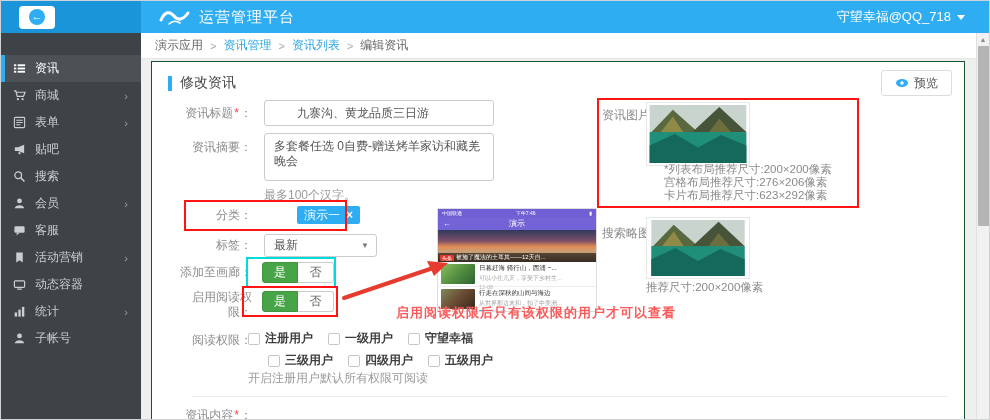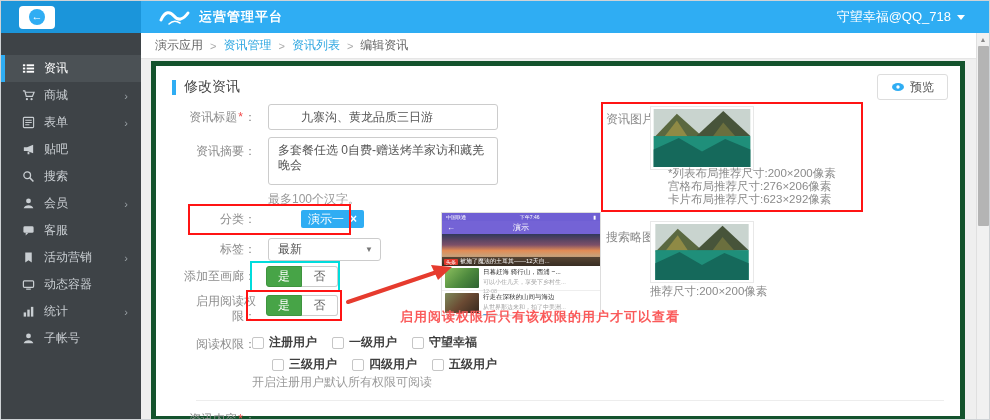--- a/index.html
+++ b/index.html
@@ -7,40 +7,40 @@
   body { font-family:"Liberation Sans","DejaVu Sans",sans-serif; }
   #app { position:relative; width:990px; height:420px; background:#efefef; overflow:hidden; margin:0 auto; border:1px solid #cfd3d6; }
 
   
   .topbar { position:absolute; left:0; top:0; width:990px; height:32px; background:#2fadf3; z-index:30; }
   .topbar-left { position:absolute; left:0; top:0; width:140px; height:32px; background:#1b95da; display:flex; align-items:center; }
   .back-btn { margin-left:18px; width:36px; height:23px; background:#fff; border-radius:4px; display:flex; align-items:center; justify-content:center; cursor:pointer; }
   .back-circle { width:16px; height:16px; border-radius:50%; background:#2fadf3; color:#fff; font-size:11px; line-height:15px; text-align:center; font-weight:bold; }
   .logo-wrap { position:absolute; left:158px; top:0; height:32px; display:flex; align-items:center; color:#fff; }
   .logo-swoosh { margin-right:6px; }
-  .topbar-title { font-size:13px; font-weight:bold; letter-spacing:1px; color:#fff; }
+  .topbar-title { font-size:15px; font-weight:normal; letter-spacing:1px; color:#fff; }
   .topbar-user { position:absolute; right:26px; top:0; height:32px; display:flex; align-items:center; color:#fff; font-size:13px; cursor:pointer; }
   .caret-down { width:0; height:0; border-left:4px solid transparent; border-right:4px solid transparent; border-top:5px solid #fff; margin-left:6px; }
 
   
   .sidebar { position:absolute; left:0; top:32px; width:140px; height:388px; background:#3e4347; z-index:20; }
-  .side-item { position:relative; height:27px; display:flex; align-items:center; padding-left:21px; color:#c9ced2; font-size:12px; cursor:pointer; }
+  .side-item { position:relative; height:27px; display:flex; align-items:center; padding-left:12px; color:#c9ced2; font-size:12px; cursor:pointer; }
   .side-item svg { margin-right:9px; flex:0 0 auto; }
   .side-item.active { background:#4b5155; color:#fff; }
   .side-item.active::before { content:""; position:absolute; left:0; top:0; bottom:0; width:4px; background:#2fadf3; }
   .side-list { padding-top:22px; }
   .side-arrow { position:absolute; right:13px; font-size:11px; color:#9aa1a6; }
 
   
   .crumbbar { position:absolute; left:140px; top:32px; width:948px; height:26px; background:#fff; border-bottom:1px solid #e6e6e6; display:flex; align-items:center; padding-left:14px; font-size:12px; color:#666; z-index:10; }
   .crumb-sep { margin:0 7px; color:#aaa; font-size:11px; }
   .crumb-link { color:#2fa7e1; cursor:pointer; }
 
   
-  .panel { position:absolute; left:150px; top:60px; width:814px; height:360px; background:#fff; border:5px solid #14532d; z-index:5; }
+  .panel { position:absolute; left:150px; top:60px; width:814px; height:360px; background:#fff; border:1px solid #14532d; z-index:5; }
   .panel-head { position:absolute; left:16px; top:12px; display:flex; align-items:center; font-size:14px; color:#444; }
   .head-bar { width:4px; height:15px; background:#2fadf3; margin-right:8px; }
   .preview-btn { position:absolute; right:12px; top:8px; height:26px; padding:0 13px; border:1px solid #ddd; border-radius:3px; background:#fff; display:flex; align-items:center; font-size:12px; color:#555; cursor:pointer; }
   .preview-btn svg { margin-right:5px; }
 
   .flabel { position:absolute; width:100px; text-align:right; color:#8c8c8c; font-size:12px; line-height:15px; }
   .req { color:#f04a4a; margin:0 1px; }
 
   .txt-input { position:absolute; left:112px; width:230px; height:26px; border:1px solid #ccc; border-radius:3px; font-size:12px; color:#555; padding:0 9px; font-family:inherit; background:#fff; }
   .txt-area  { position:absolute; left:112px; width:230px; height:48px; border:1px solid #ccc; border-radius:3px; font-size:12px; color:#555; padding:5px 9px; font-family:inherit; resize:none; line-height:15px; background:#fff; }

